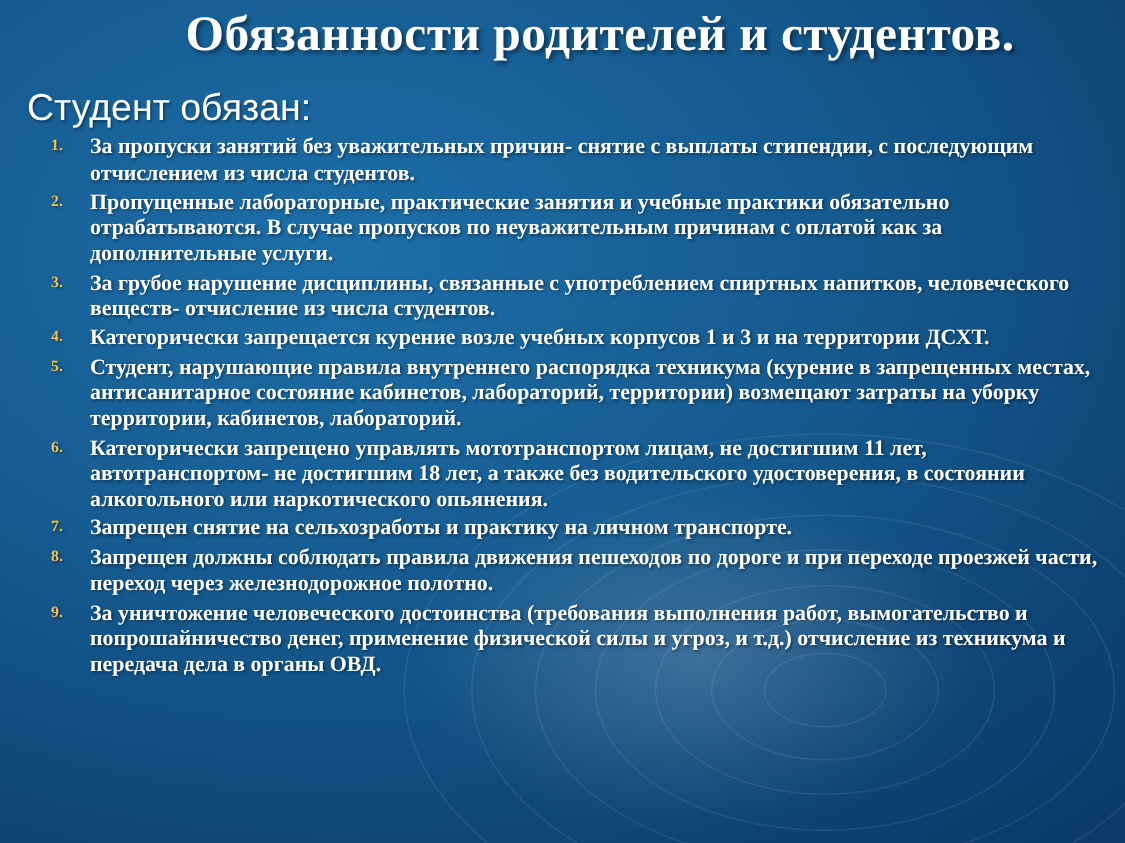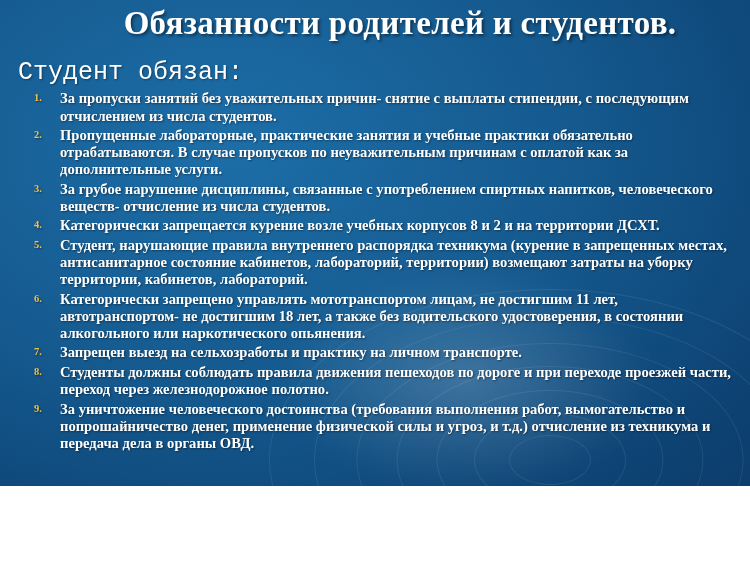--- a/index.html
+++ b/index.html
@@ -8,21 +8,21 @@
   }
   body {
     width: 750px;
     height: 562px;
     overflow: hidden;
     font-family: "Liberation Serif", serif;
   }
   .slide {
     position: relative;
     width: 750px;
-    height: 486px;
+    height: 562px;
     box-sizing: border-box;
     background:
       radial-gradient(ellipse 420px 260px at 62% 78%, rgba(255,255,255,0.10) 0%, rgba(255,255,255,0.05) 22%, rgba(255,255,255,0.0) 46%),
       radial-gradient(ellipse 300px 180px at 62% 78%, rgba(255,255,255,0.09) 0%, rgba(255,255,255,0.0) 60%),
       radial-gradient(ellipse 900px 620px at 30% 30%, #1d6ea8 0%, #155a8f 38%, #0d4273 70%, #0a3260 100%);
     overflow: hidden;
   }
   
   .ripples {
     position: absolute;
@@ -58,21 +58,21 @@
     font-weight: bold;
     font-size: 33px;
     line-height: 1.18;
     text-shadow: 2px 2px 3px rgba(0,0,0,0.45);
     letter-spacing: 0.3px;
   }
   .subtitle {
     position: relative;
     margin: 16px 0 2px 18px;
     color: #ffffff;
-    font-family: Liberation Mono, monospace;
+    font-family: Liberation Sans, sans-serif;
     font-size: 25px;
     line-height: 1.1;
     text-shadow: 1px 1px 2px rgba(0,0,0,0.4);
   }
   ol.duties {
     position: relative;
     margin: 4px 13px 0 34px;
     padding: 0;
     list-style: none;
     counter-reset: duty;
@@ -117,21 +117,21 @@
   </div>
 
   <h1 class="title">Обязанности родителей и студентов.</h1>
 
   <div class="subtitle">Студент обязан:</div>
 
   <ol class="duties">
     <li>За пропуски занятий без уважительных причин- снятие с выплаты стипендии, с последующим отчислением из числа студентов.</li>
     <li>Пропущенные лабораторные, практические занятия и учебные практики обязательно отрабатываются. В случае пропусков по неуважительным причинам с оплатой как за дополнительные услуги.</li>
     <li>За грубое нарушение дисциплины, связанные с употреблением спиртных напитков, человеческого веществ- отчисление из числа студентов.</li>
-    <li>Категорически запрещается курение возле учебных корпусов 8 и 2 и на территории ДСХТ.</li>
+    <li>Категорически запрещается курение возле учебных корпусов 1 и 3 и на территории ДСХТ.</li>
     <li>Студент, нарушающие правила внутреннего распорядка техникума (курение в запрещенных местах, антисанитарное состояние кабинетов, лабораторий, территории) возмещают затраты на уборку территории, кабинетов, лабораторий.</li>
     <li>Категорически запрещено управлять мототранспортом лицам, не достигшим 11 лет, автотранспортом- не достигшим 18 лет, а также без водительского удостоверения, в состоянии алкогольного или наркотического опьянения.</li>
-    <li>Запрещен выезд на сельхозработы и практику на личном транспорте.</li>
-    <li>Студенты должны соблюдать правила движения пешеходов по дороге и при переходе проезжей части, переход через железнодорожное полотно.</li>
+    <li>Запрещен снятие на сельхозработы и практику на личном транспорте.</li>
+    <li>Запрещен должны соблюдать правила движения пешеходов по дороге и при переходе проезжей части, переход через железнодорожное полотно.</li>
     <li>За уничтожение человеческого достоинства (требования выполнения работ, вымогательство и попрошайничество денег, применение физической силы и угроз, и т.д.) отчисление из техникума и передача дела в органы ОВД.</li>
   </ol>
 
 </div>
 
 </body></html>

